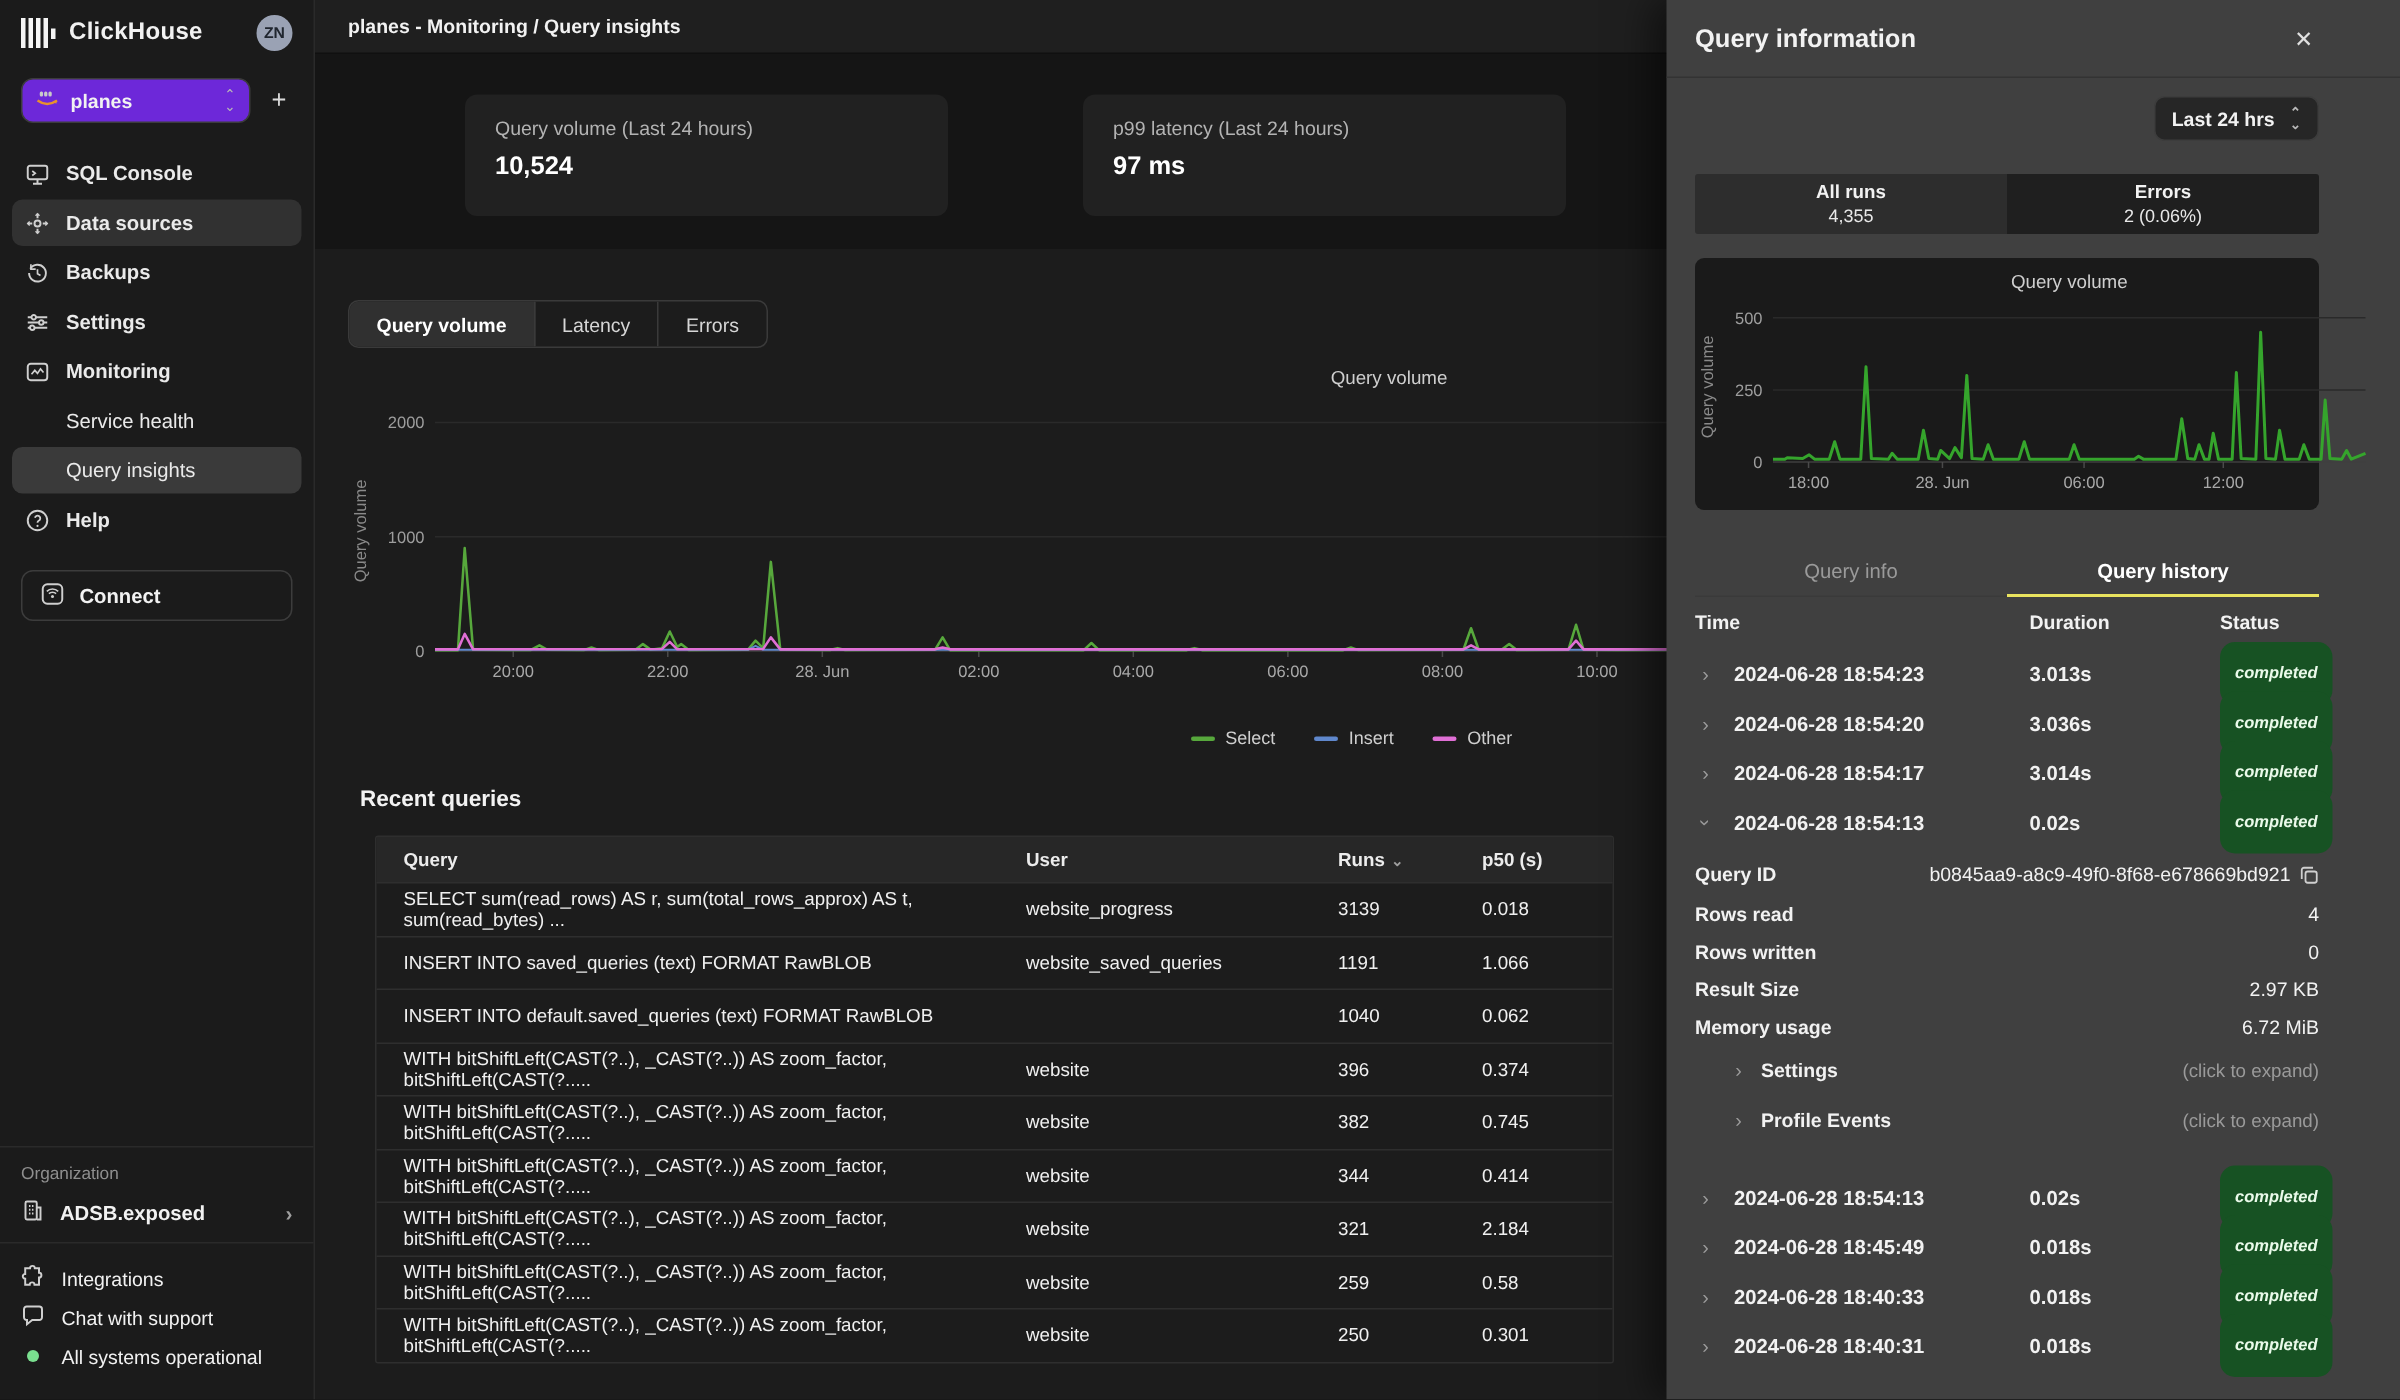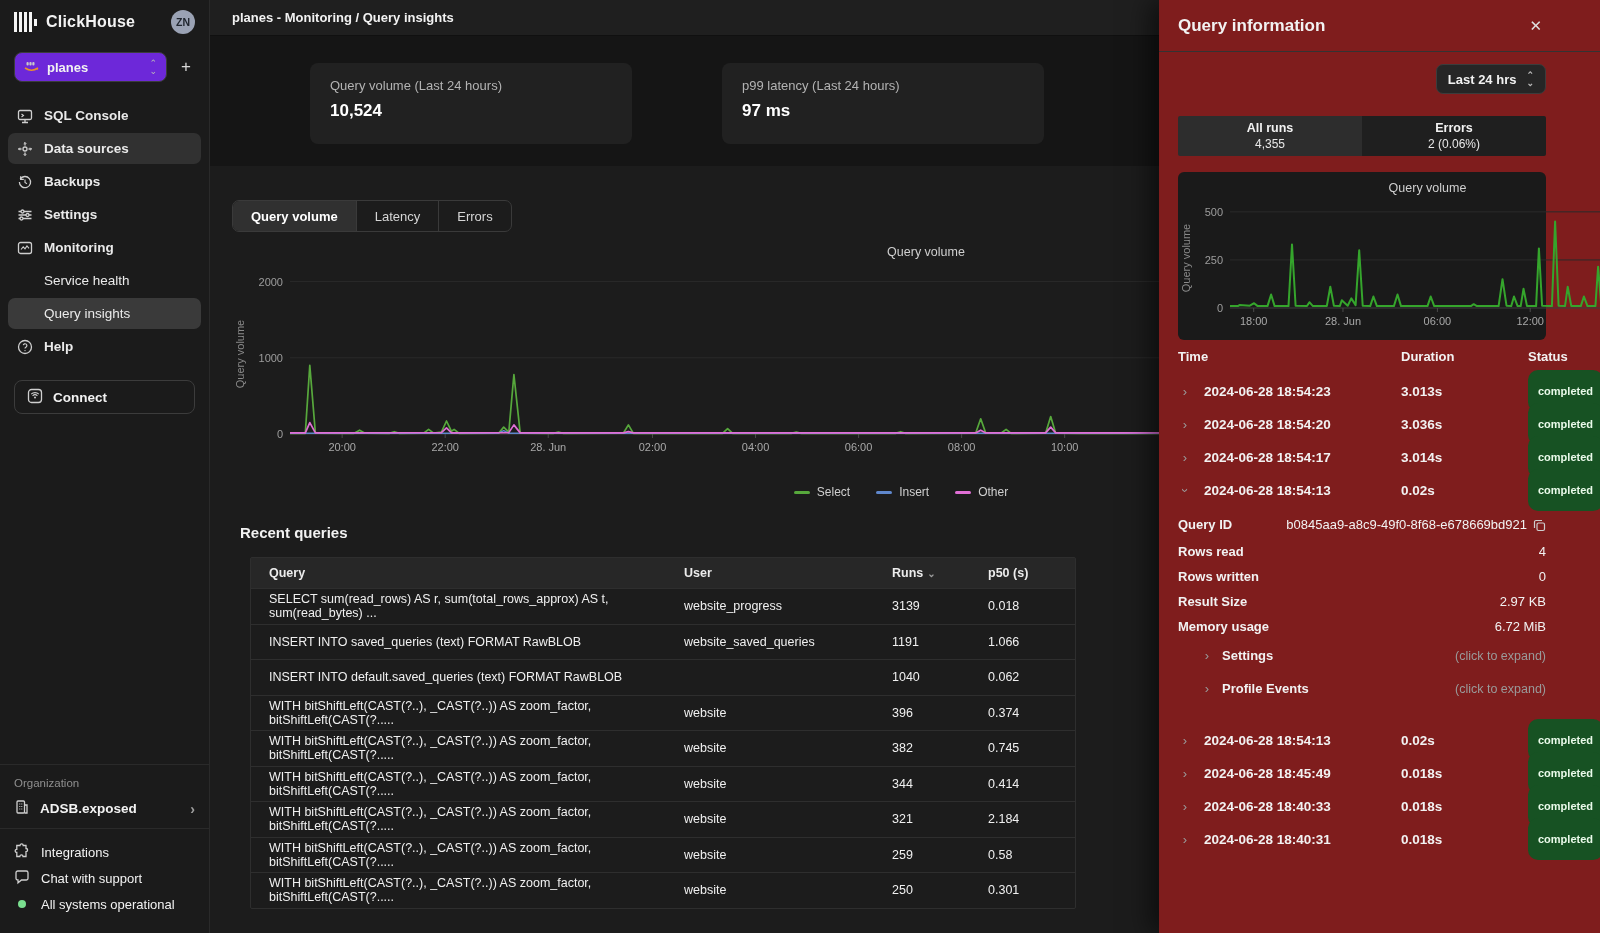--- a/index.html
+++ b/index.html
@@ -67,21 +67,21 @@
   .swatch { width:16px; height:3px; border-radius:2px; }
 
   .rq-title { margin:20px 0 0 8px; font-size:15px; font-weight:700; }
   .rq-table { margin:16px 0 0 18px; width:826px; border:1px solid #2e2e2e; border-radius:2px; }
   .rq-head, .rq-row { display:grid; grid-template-columns:415px 208px 96px 1fr; align-items:center; padding:0 18px 0 18px; }
   .rq-head { height:30px; background:#272727; font-size:12.5px; font-weight:700; color:#ececec; }
   .rq-row { height:35.5px; font-size:12.5px; border-top:1px solid #2e2e2e; color:#f0f0f0; cursor:pointer; }
   .sort-arrow { color:#9f9f9f; font-size:10px; margin-left:4px; }
 
   
-  .panel { position:absolute; right:0; top:0; width:441px; height:933px; background:#7f1d1d; z-index:10;
+  .panel { position:absolute; right:0; top:0; width:489px; height:933px; background:#404040; z-index:10;
     box-shadow:-10px 0 24px rgba(0,0,0,.5); }
   .panel-header { height:52px; border-bottom:1px solid #333; display:flex; align-items:center;
     padding:0 54px 0 19px; }
   .panel-title { font-size:17px; font-weight:700; flex:1; }
   .close-x { color:#e0e0e0; font-size:15px; cursor:pointer; padding:4px; }
   .panel-body { padding:12px 54px 0 19px; }
   .range-row { display:flex; justify-content:flex-end; }
   .range-select { height:30px; border:1px solid #3c3c3c; background:#262626; border-radius:7px; display:flex;
     align-items:center; gap:10px; padding:0 11px; font-size:13px; font-weight:600; cursor:pointer; }
   .summary-tabs { margin-top:22px; display:flex; height:40px; border-radius:2px; overflow:hidden; }
@@ -101,21 +101,21 @@
 
   .hist-head { display:grid; grid-template-columns:26px 197px 127px 1fr; padding:9px 0 6px 0;
     font-size:13px; font-weight:700; }
   .hist-head .c1 { grid-column:1 / span 2; }
   .hist-row { display:grid; grid-template-columns:26px 197px 127px 1fr; align-items:center; height:33px; cursor:pointer; }
   .row-chev { color:#9a9a9a; font-size:13px; text-align:center; display:inline-block; width:14px; }
   .hist-row.expanded .row-chev { transform:rotate(90deg); }
   .hist-time { font-size:13.5px; font-weight:700; }
   .hist-dur { font-size:13.5px; font-weight:700; }
   .badge { display:inline-block; background:#175223; color:#eafaea; font-size:11px; font-weight:600;
-    border-radius:10px; padding:15px 10px; }
+    border-radius:10px; padding:15px 10px;font-style:italic; }
 
   .detail-block { padding:8px 0 2px 0; }
   .kv { display:flex; align-items:center; justify-content:space-between; height:25px; font-size:13px; }
   .kv.first { height:29px; }
   .kv .k { font-weight:700; }
   .kv .v { display:flex; align-items:flex-end; gap:6px; }
   .copy-ic { color:#cfcfcf; cursor:pointer; display:flex; }
   .expander { display:flex; align-items:center; height:33px; font-size:13px; cursor:pointer; padding-left:22px; }
   .expander .lbl { font-weight:700; margin-left:8px; flex:1; }
   .expander .hint { color:#9a9a9a; font-size:12.5px; }
@@ -461,20 +461,24 @@
             <line x1="259.375" y1="136" x2="259.375" y2="140" stroke="#4a4a4a"></line>
             <text x="259.375" y="153" fill="#a8a8a8" font-size="11" text-anchor="middle">06:00</text>
             <line x1="352.2" y1="136" x2="352.2" y2="140" stroke="#4a4a4a"></line>
             <text x="352.2" y="153" fill="#a8a8a8" font-size="11" text-anchor="middle">12:00</text>
             <polyline points="52.0,134.1 59.9,134.1 61.5,133.1 71.8,133.7 76.1,131.2 79.7,134.1 89.5,134.1 93.1,122.5 96.6,134.1 110.5,134.1 114.0,72.5 117.6,133.7 129.0,134.1 131.4,130.2 134.9,134.1 148.8,134.1 152.3,114.8 155.9,133.7 161.8,134.1 163.8,128.3 169.7,133.7 173.3,126.4 177.6,133.1 181.2,78.3 184.7,133.7 192.2,134.1 195.4,124.5 198.9,134.1 215.9,134.1 219.5,122.5 223.0,134.1 249.5,134.1 252.7,124.5 256.2,134.1 292.9,134.1 295.7,132.2 298.9,134.1 320.6,134.1 324.5,107.2 328.5,133.7 333.2,134.1 336.0,124.5 339.6,134.1 342.7,134.1 345.5,116.8 349.0,134.1 358.1,134.1 360.9,76.4 364.1,133.7 373.9,134.1 377.1,49.5 380.6,133.7 387.0,134.1 389.7,114.8 393.3,134.1 402.8,134.1 405.9,124.5 409.5,134.1 417.4,134.1 420.1,94.7 423.3,133.7 431.2,134.1 434.4,128.3 437.5,134.1 447.0,130.2" fill="none" stroke="#35a52c" stroke-width="2" stroke-linejoin="round"></polyline>
             <text x="249.5" y="20" fill="#cfcfcf" font-size="12.5" text-anchor="middle">Query volume</text>
             <text fill="#8a8a8a" font-size="11" text-anchor="middle" transform="translate(12,86) rotate(-90)">Query volume</text>
           </svg></div>
     </div>
 
+    <div class="info-tabs">
+      <div class="info-tab">Query info</div>
+      <div class="info-tab active">Query history</div>
+    </div>
 
     <div class="hist-head">
       <span class="c1">Time</span>
       <span>Duration</span>
       <span>Status</span>
     </div>
 
     <div>
 
         <div class="hist-row">

